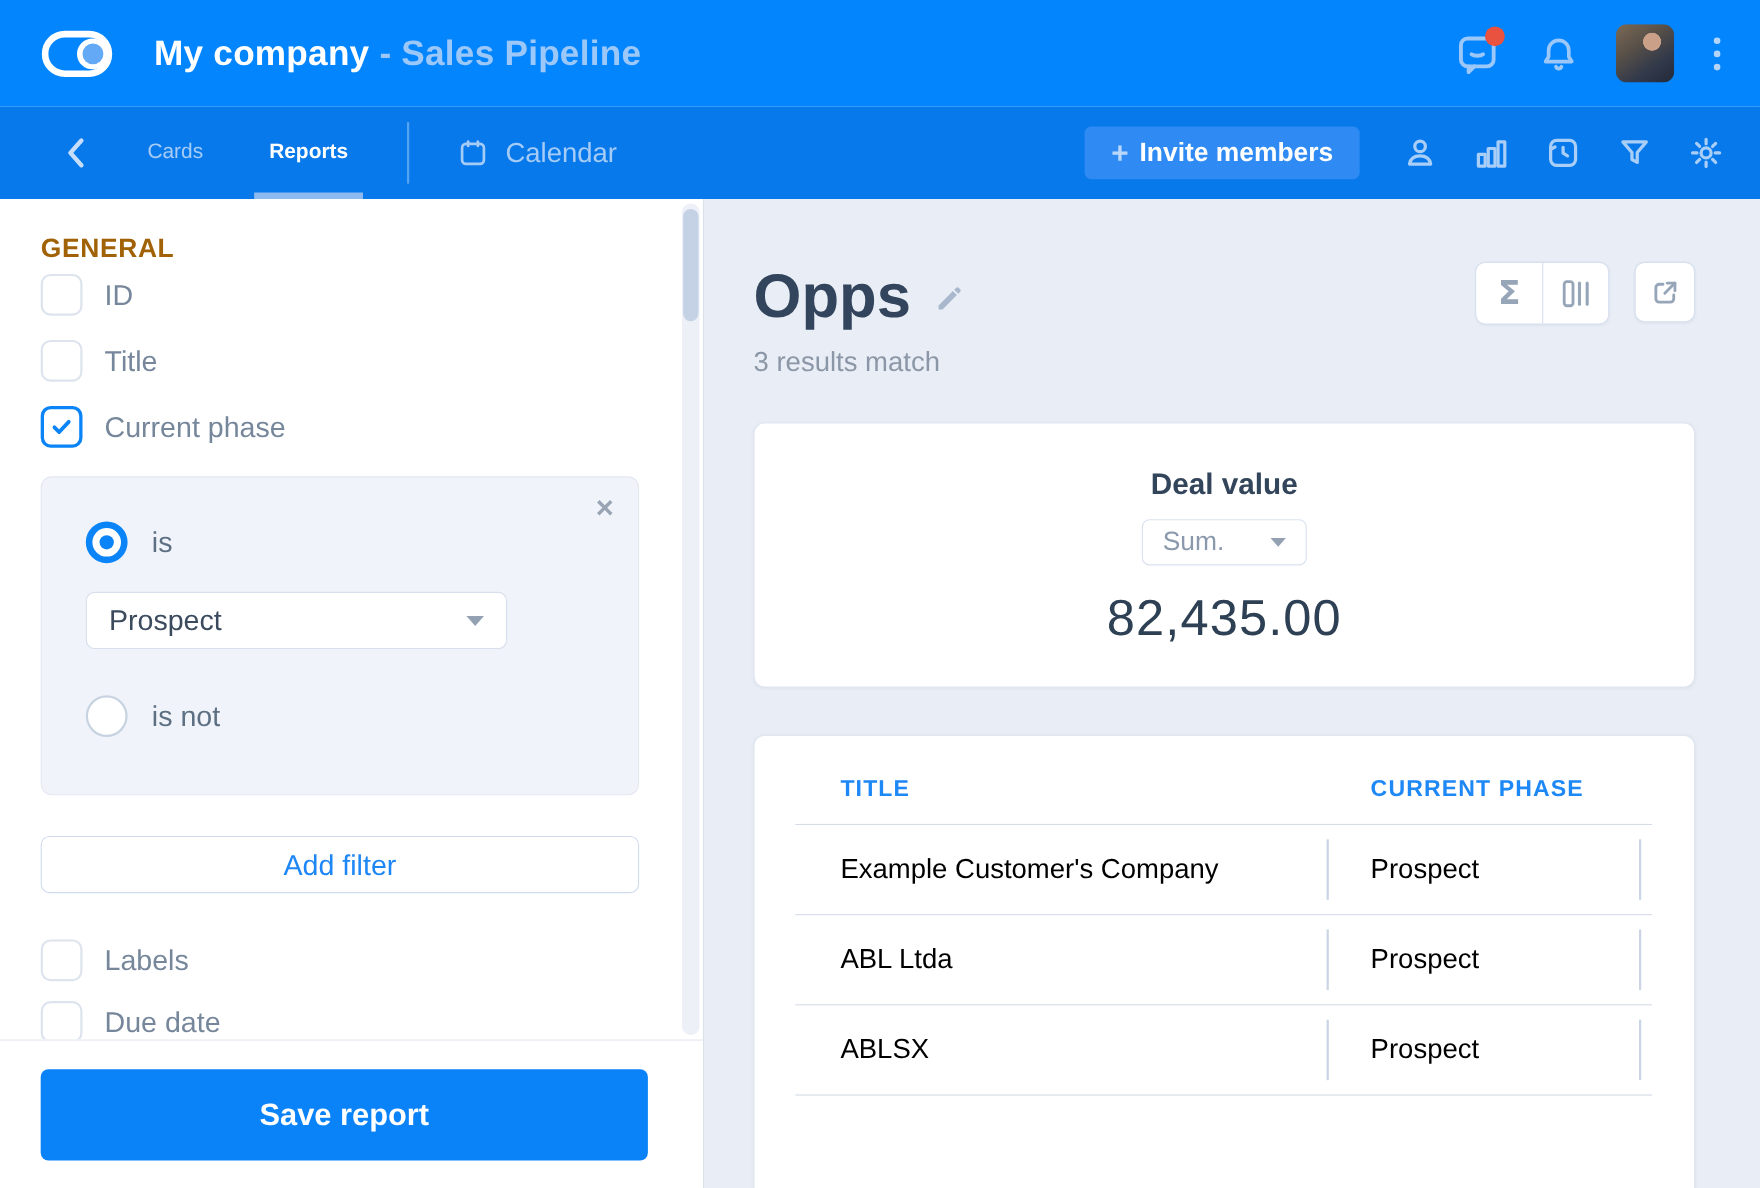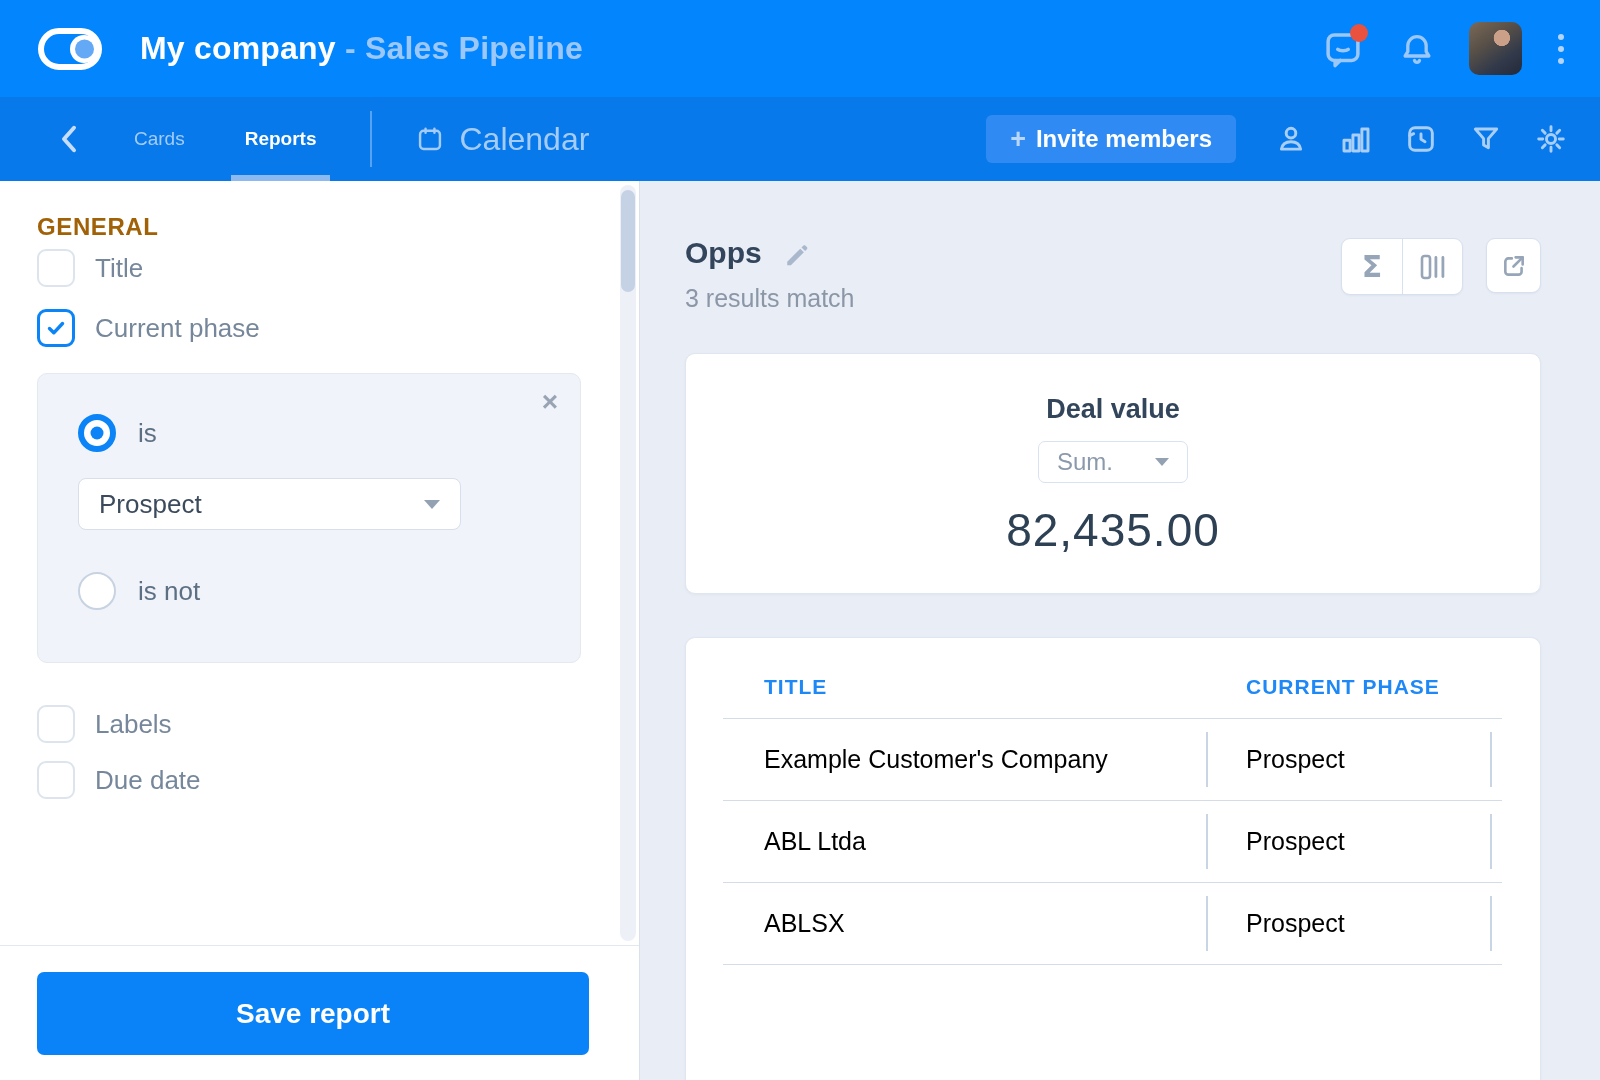--- a/index.html
+++ b/index.html
@@ -25,21 +25,21 @@
   .kebab i { width:6px; height:6px; border-radius:50%; background:#b5d4f9; }
 
   
   .navbar { height:84px; background:#0779ea; display:flex; align-items:center; color:#a5cbf7; }
   .nav-back { margin-left:56px; display:flex; align-items:center; cursor:pointer; color:#c6ddfb; }
   .nav-tab { position:relative; height:84px; display:flex; align-items:center; font-size:19px; cursor:pointer; padding:0 6px; }
   .nav-tab.cards { margin-left:46px; }
   .nav-tab.reports { margin-left:48px; color:#fff; font-weight:bold; }
   .nav-tab.reports::after { content:''; position:absolute; left:-8px; right:-8px; bottom:0; height:6px; background:#8cb9ef; }
   .nav-divider { width:2px; height:56px; background:rgba(255,255,255,.32); margin-left:48px; }
-  .nav-calendar { display:flex; align-items:center; gap:15px; margin-left:44px; font-size:32px; cursor:pointer;text-align:center; }
+  .nav-calendar { display:flex; align-items:center; gap:15px; margin-left:44px; font-size:25px; cursor:pointer;text-align:center; }
   .nav-right { margin-left:auto; display:flex; align-items:center; gap:33px; margin-right:33px; }
   .invite-btn { height:48px; background:#2f8bf3; border-radius:6px; display:flex; align-items:center; padding:0 24px; cursor:pointer; margin-right:6px; }
   .invite-btn .plus { color:#b9d7fa; font-size:27px; font-weight:bold; margin-right:10px; }
   .invite-btn .txt { color:#fff; font-size:24px; font-weight:bold; }
   .nav-icon { width:32px; height:32px; color:#a9cef8; display:flex; align-items:center; justify-content:center; cursor:pointer; }
 
   
   .main { display:flex; height:899px; }
 
   
@@ -73,21 +73,21 @@
   .field-row.labels { margin-top:42px; }
   .field-row.duedate { margin-top:18px; }
 
   .sidebar-footer { position:absolute; left:0; right:0; bottom:0; height:135px; background:#fff; border-top:1px solid #e3e7ee; }
   .save-btn { position:absolute; left:37px; right:50px; top:26px; height:83px; background:#0b83f8; border:none; border-radius:7px; color:#fff; font-size:28px; font-weight:bold; font-family:"Liberation Sans",sans-serif; cursor:pointer; }
 
   
   .report { flex:1; background:#e9edf5; padding:55px 59px 0 45px; overflow:hidden; }
   .report-header { display:flex; align-items:flex-start; }
   .title-line { display:flex; align-items:center; gap:20px; }
-  .report-title { font-size:30px; font-weight:bold; color:#33455c; }
+  .report-title { font-size:56px; font-weight:bold; color:#33455c; }
   .pencil { color:#a9b8cd; cursor:pointer; display:flex; margin-top:4px; }
   .results { margin-top:14px; font-size:25px; color:#8b97a7; }
   .toolbar { margin-left:auto; display:flex; align-items:flex-start; gap:23px; margin-top:2px; }
   .btn-group { display:flex; background:#fff; border:1.5px solid #d6e0ef; border-radius:9px; overflow:hidden; box-shadow:0 1px 2px rgba(60,80,110,.05); }
   .btn-cell { width:60px; height:55px; display:flex; align-items:center; justify-content:center; color:#97a5b8; cursor:pointer; }
   .btn-cell + .btn-cell { border-left:1.5px solid #d6e0ef; }
   .sigma { font-size:30px; font-weight:600; font-family:"DejaVu Sans",sans-serif; }
   .btn-single { width:55px; height:55px; background:#fff; border:1.5px solid #d6e0ef; border-radius:9px; display:flex; align-items:center; justify-content:center; color:#97a5b8; cursor:pointer; box-shadow:0 1px 2px rgba(60,80,110,.05); }
 
   .summary-card { margin-top:40px; height:241px; background:#fff; border:1px solid #dfe6f1; border-radius:10px; box-shadow:0 1px 3px rgba(60,80,110,.05);
@@ -201,20 +201,26 @@
       </span>
     </div>
   </nav>
 
   <div class="main">
 
     <aside class="sidebar">
       <div class="sidebar-scroll">
         <h2 class="section-title">GENERAL</h2>
 
+        <div class="field-row">
+          <span class="checkbox">
+            
+          </span>
+          <span class="field-label">ID</span>
+        </div>
 
         <div class="field-row">
           <span class="checkbox">
             
           </span>
           <span class="field-label">Title</span>
         </div>
 
         <div class="field-row">
           <span class="checkbox checked">
@@ -234,20 +240,21 @@
           <div class="select-box">
             <span class="val">Prospect</span>
             <span class="caret"></span>
           </div>
           <div class="radio-row second">
             <span class="radio unselected"></span>
             <span class="radio-label">is not</span>
           </div>
         </div>
 
+        <div class="add-filter">Add filter</div>
 
         <div class="field-row labels">
           <span class="checkbox">
             
           </span>
           <span class="field-label">Labels</span>
         </div>
 
         <div class="field-row duedate">
           <span class="checkbox">

